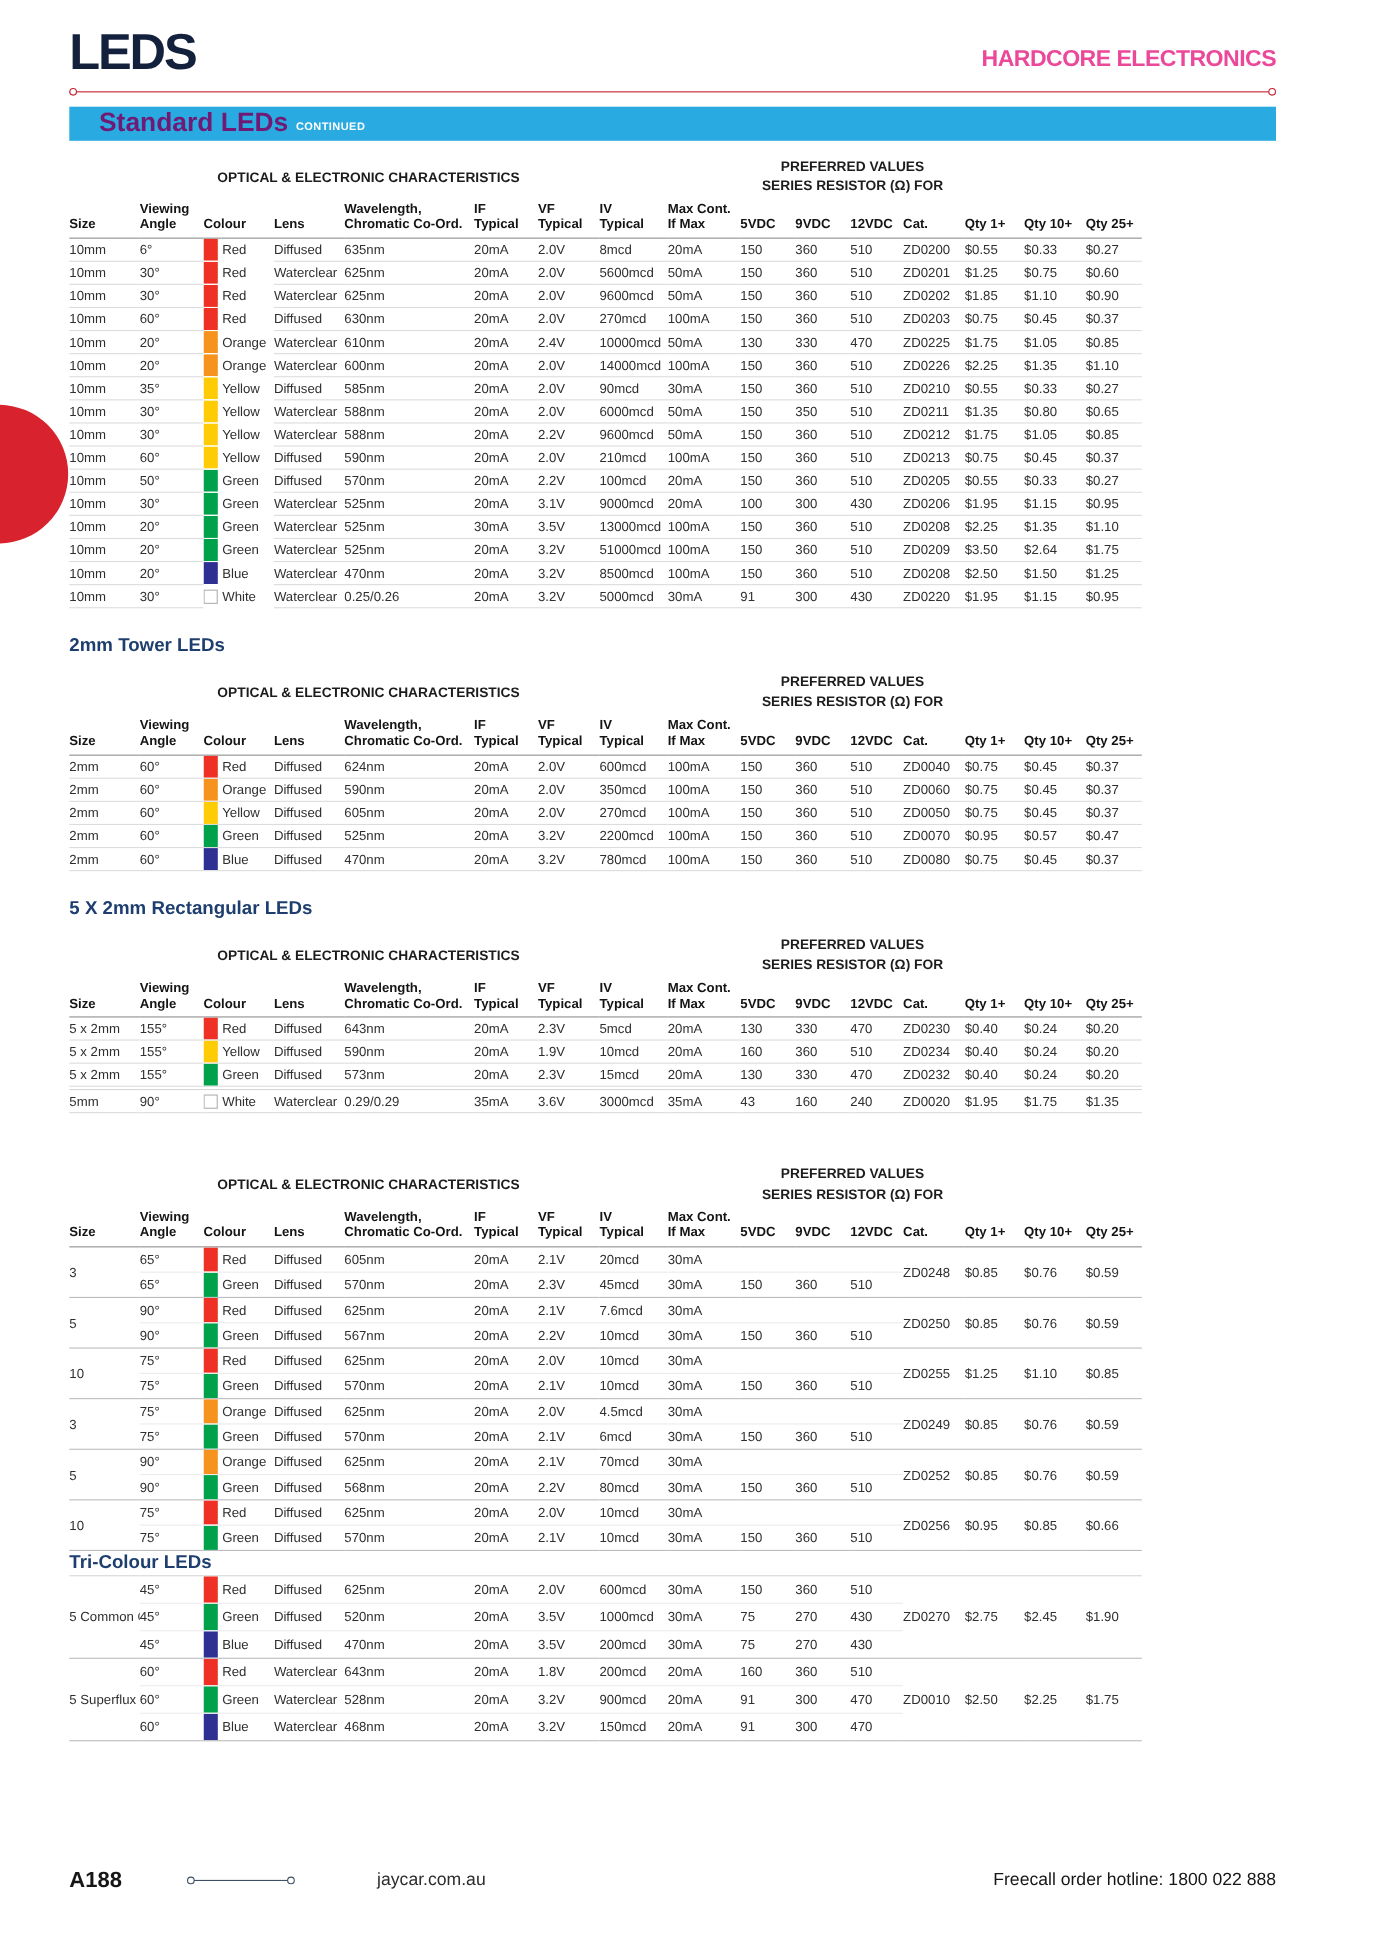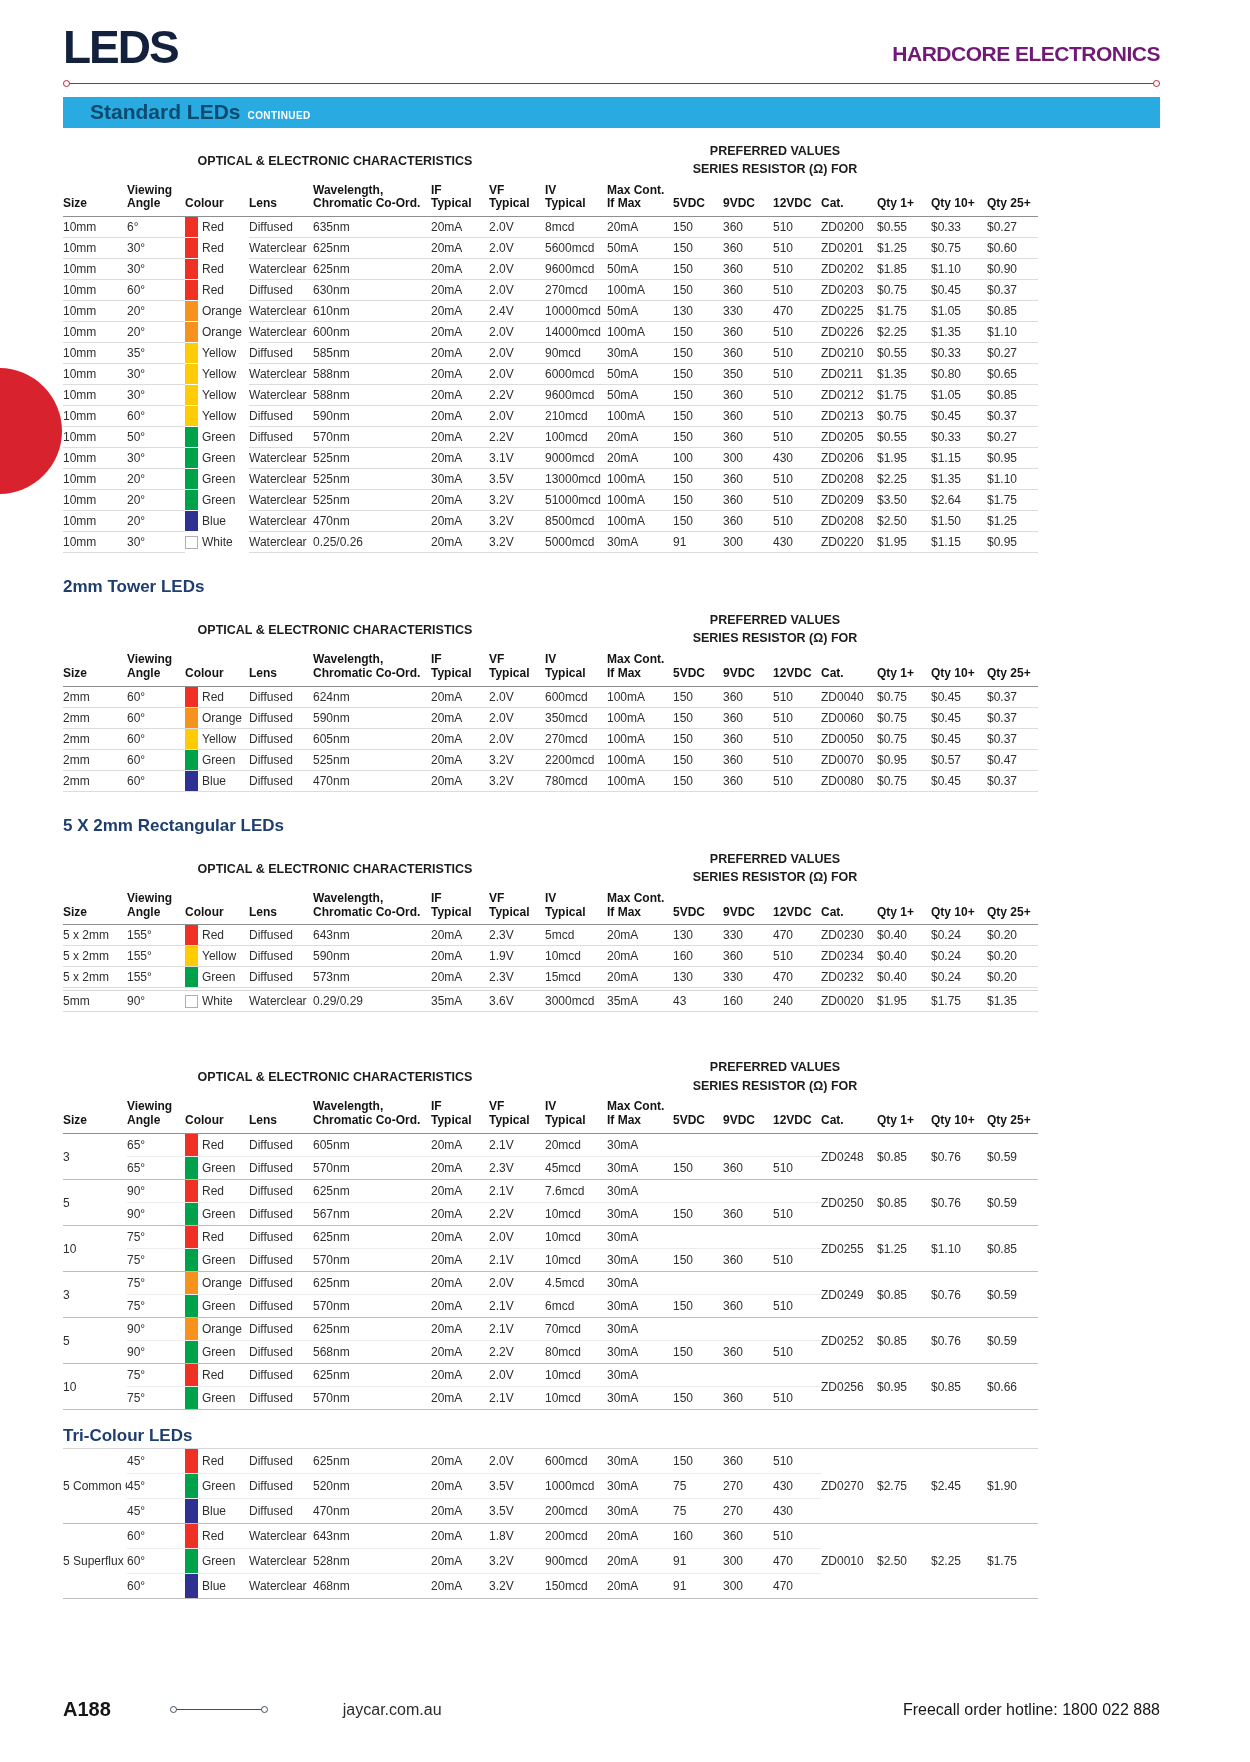--- a/index.html
+++ b/index.html
@@ -1,28 +1,28 @@
 <!DOCTYPE html>
 <html><head>
 <meta charset="utf-8">
 <style>
   html,body{margin:0;padding:0;background:#fff;}
   body{width:1250px;height:1762px;overflow:hidden;position:relative;
        font-family:"Liberation Sans",sans-serif;color:#2f2f2f;}
   .page{position:relative;padding:26px 0 0 63px;width:1187px;}
   .hdr{display:flex;align-items:flex-end;justify-content:space-between;width:1097px;}
   .logo{font-size:46px;font-weight:bold;color:#14213d;letter-spacing:-2px;line-height:0.95;}
-  .brand{font-size:21px;font-weight:bold;color:#701a75;letter-spacing:-0.5px;padding-bottom:4px;}
+  .brand{font-size:21px;font-weight:bold;color:#ec4899;letter-spacing:-0.5px;padding-bottom:4px;}
   .dimline{position:relative;height:0;border-top:1px solid #c3202f;width:1097px;margin-top:13px;}
   .dimline:before,.dimline:after{content:"";position:absolute;top:-4px;width:5px;height:5px;
        border:1px solid #c3202f;border-radius:50%;background:#fff;}
   .dimline:before{left:0}.dimline:after{right:0}
   .banner{width:1097px;height:31px;background:#29abe2;margin-top:13px;display:flex;
        align-items:center;padding-left:27px;box-sizing:border-box;}
-  .banner .bt1{color:#0c4a6e;font-size:21px;font-weight:bold;}
+  .banner .bt1{color:#701a75;font-size:24px;font-weight:bold;}
   .banner .bt2{color:#fff;font-size:10px;font-weight:bold;margin-left:7px;margin-top:6px;letter-spacing:.4px;}
   .sec-title{color:#1d3e6e;font-weight:bold;font-size:17px;margin:24px 0 0 0;}
   .caps{position:relative;height:42px;margin-top:12px;width:975px;font-size:12.5px;font-weight:bold;color:#1c1c1c;}
   .caps.tall{margin-top:44px;}
   .cap-l{position:absolute;left:110px;width:324px;text-align:center;top:14px;}
   .cap-r{position:absolute;left:580px;width:264px;text-align:center;top:2px;white-space:pre-line;line-height:1.45;}
   table.tbl{border-collapse:separate;border-spacing:0;table-layout:fixed;width:975px;margin-top:2px;font-size:12px;}
   .tbl th{font-weight:bold;text-align:left;vertical-align:bottom;padding:0 2px 5px 0;
        border-bottom:1px solid #8f8f8f;white-space:pre-line;line-height:1.15;color:#141414;}
   .tbl td{padding:0 2px 0 0;height:20px;border-bottom:1px solid #dcdcdc;vertical-align:middle;
@@ -1127,21 +1127,21 @@
               <td class="gb">10mcd</td>
               <td class="gb">30mA</td>
               <td class="gb">150</td>
               <td class="gb">360</td>
               <td class="gb">510</td>
             </tr>
           </tbody>
         </table>
       </section>
       <section>
-        <h2 class="sec-title" style="margin-top: 16px;">Tri-Colour LEDs</h2>
+        <h2 class="sec-title" style="margin-top: 0;">Tri-Colour LEDs</h2>
         <table class="tbl t-trip">
           <colgroup>
             <col style="width: 64px;">
             <col style="width: 58px;">
             <col style="width: 64px;">
             <col style="width: 64px;">
             <col style="width: 118px;">
             <col style="width: 58px;">
             <col style="width: 56px;">
             <col style="width: 62px;">

